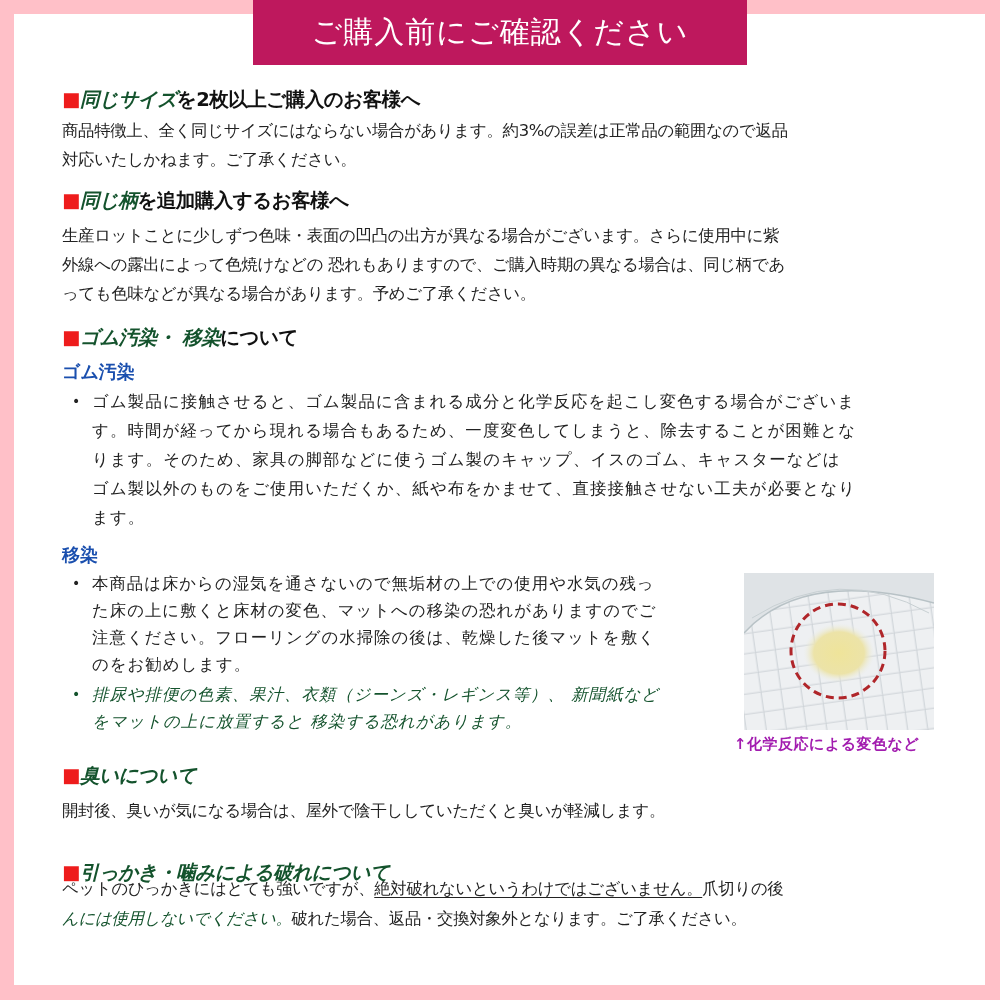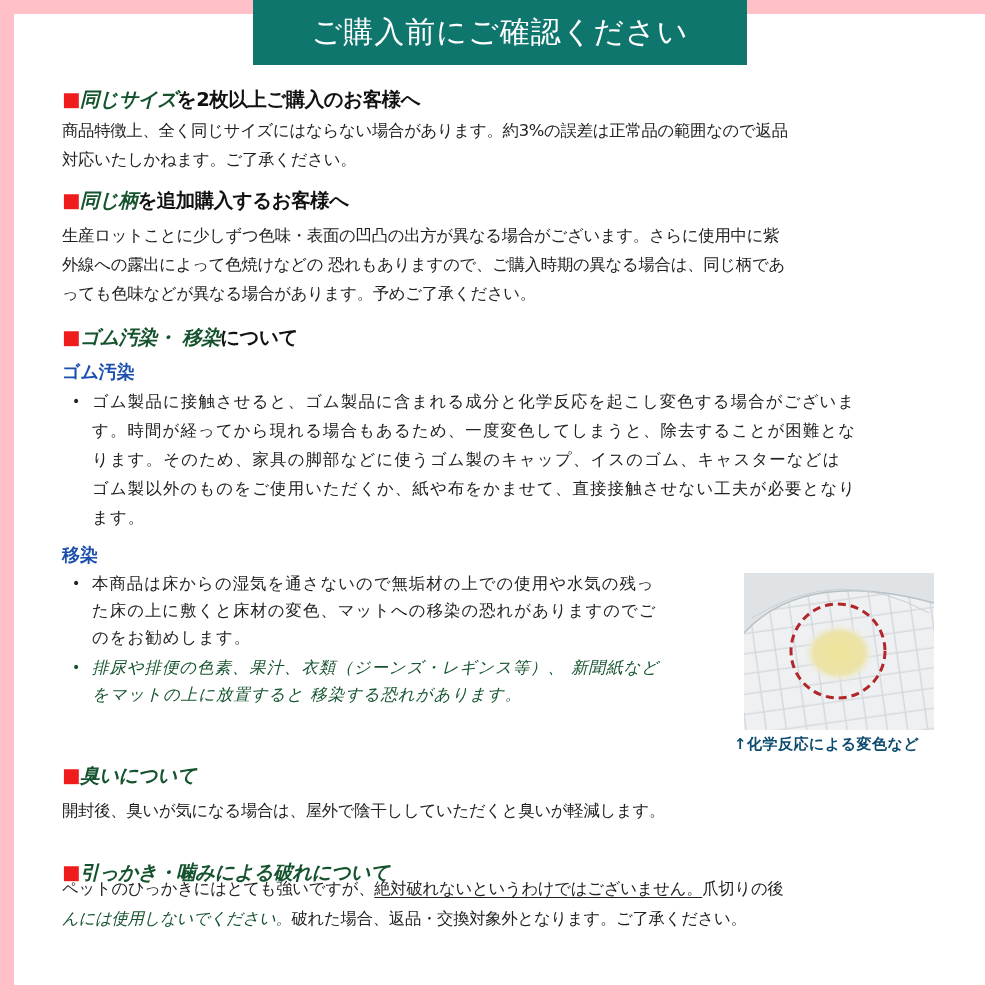--- a/index.html
+++ b/index.html
@@ -8,21 +8,21 @@
     background: #ffc0c8;
     font-family: "DejaVu Sans", "Liberation Sans", sans-serif;
     color: #222;
   }
   .panel {
     position: absolute; left: 14px; top: 14px; width: 971px; height: 971px;
     background: #ffffff;
   }
   .banner {
     position: absolute; left: 253px; top: 0; width: 494px; height: 65px;
-    background: #0f766e; color: #fff;
+    background: #be185d; color: #fff;
     display: flex; align-items: center; justify-content: center;
     font-size: 30px; letter-spacing: 1px; z-index: 2;
   }
   .abs { position: absolute; white-space: nowrap; }
   .h {
     font-size: 19.5px; font-weight: bold; color: #111; left: 62px;
     line-height: 26px; letter-spacing: -0.5px;
   }
   .h .red, .red { color: #14532d; font-style: italic; }
   .sq { color: #ee1c1c; }
@@ -41,21 +41,21 @@
   .bullet {
     position: absolute; left: -20px; top: 0; font-size: 14px;
   }
   .u { text-decoration: underline; text-underline-offset: 3px; text-align: right; }
   .photo {
     position: absolute; left: 744px; top: 573px; width: 190px; height: 157px;
     background: #e9ecee; overflow: hidden;
   }
   .caption {
     position: absolute; left: 734px; top: 735px; font-size: 15px; font-weight: bold;
-    color: #0c4a6e; white-space: nowrap; letter-spacing: 0.5px;
+    color: #a21caf; white-space: nowrap; letter-spacing: 0.5px;
   }
 </style>
 </head>
 <body>
 
 <div class="panel"></div>
 
 <div class="banner">
   <span>ご購入前にご確認ください</span>
 </div>
@@ -93,20 +93,21 @@
   <span class="line">ます。</span>
 </div>
 
 <div class="abs sub" style="top:543px;">移染</div>
 <div class="list" style="top:570px; line-height:27px; letter-spacing:1.0px;">
   <span class="line">
     <span class="bullet">•</span>
     <span>本商品は床からの湿気を通さないので無垢材の上での使用や水気の残っ</span>
   </span>
   <span class="line">た床の上に敷くと床材の変色、マットへの移染の恐れがありますのでご</span>
+  <span class="line">注意ください。フローリングの水掃除の後は、乾燥した後マットを敷く</span>
   <span class="line">のをお勧めします。</span>
   <span class="line red" style="margin-top:3px;">
     <span class="bullet">•</span>
     <span>排尿や排便の色素、果汁、衣類（ジーンズ・レギンス等）、 新聞紙など</span>
   </span>
   <span class="line red">をマットの上に放置すると 移染する恐れがあります。</span>
 </div>
 
 <div class="photo" title="マット表面の変色箇所の写真">
   <svg width="190" height="157" viewBox="0 0 190 157">

